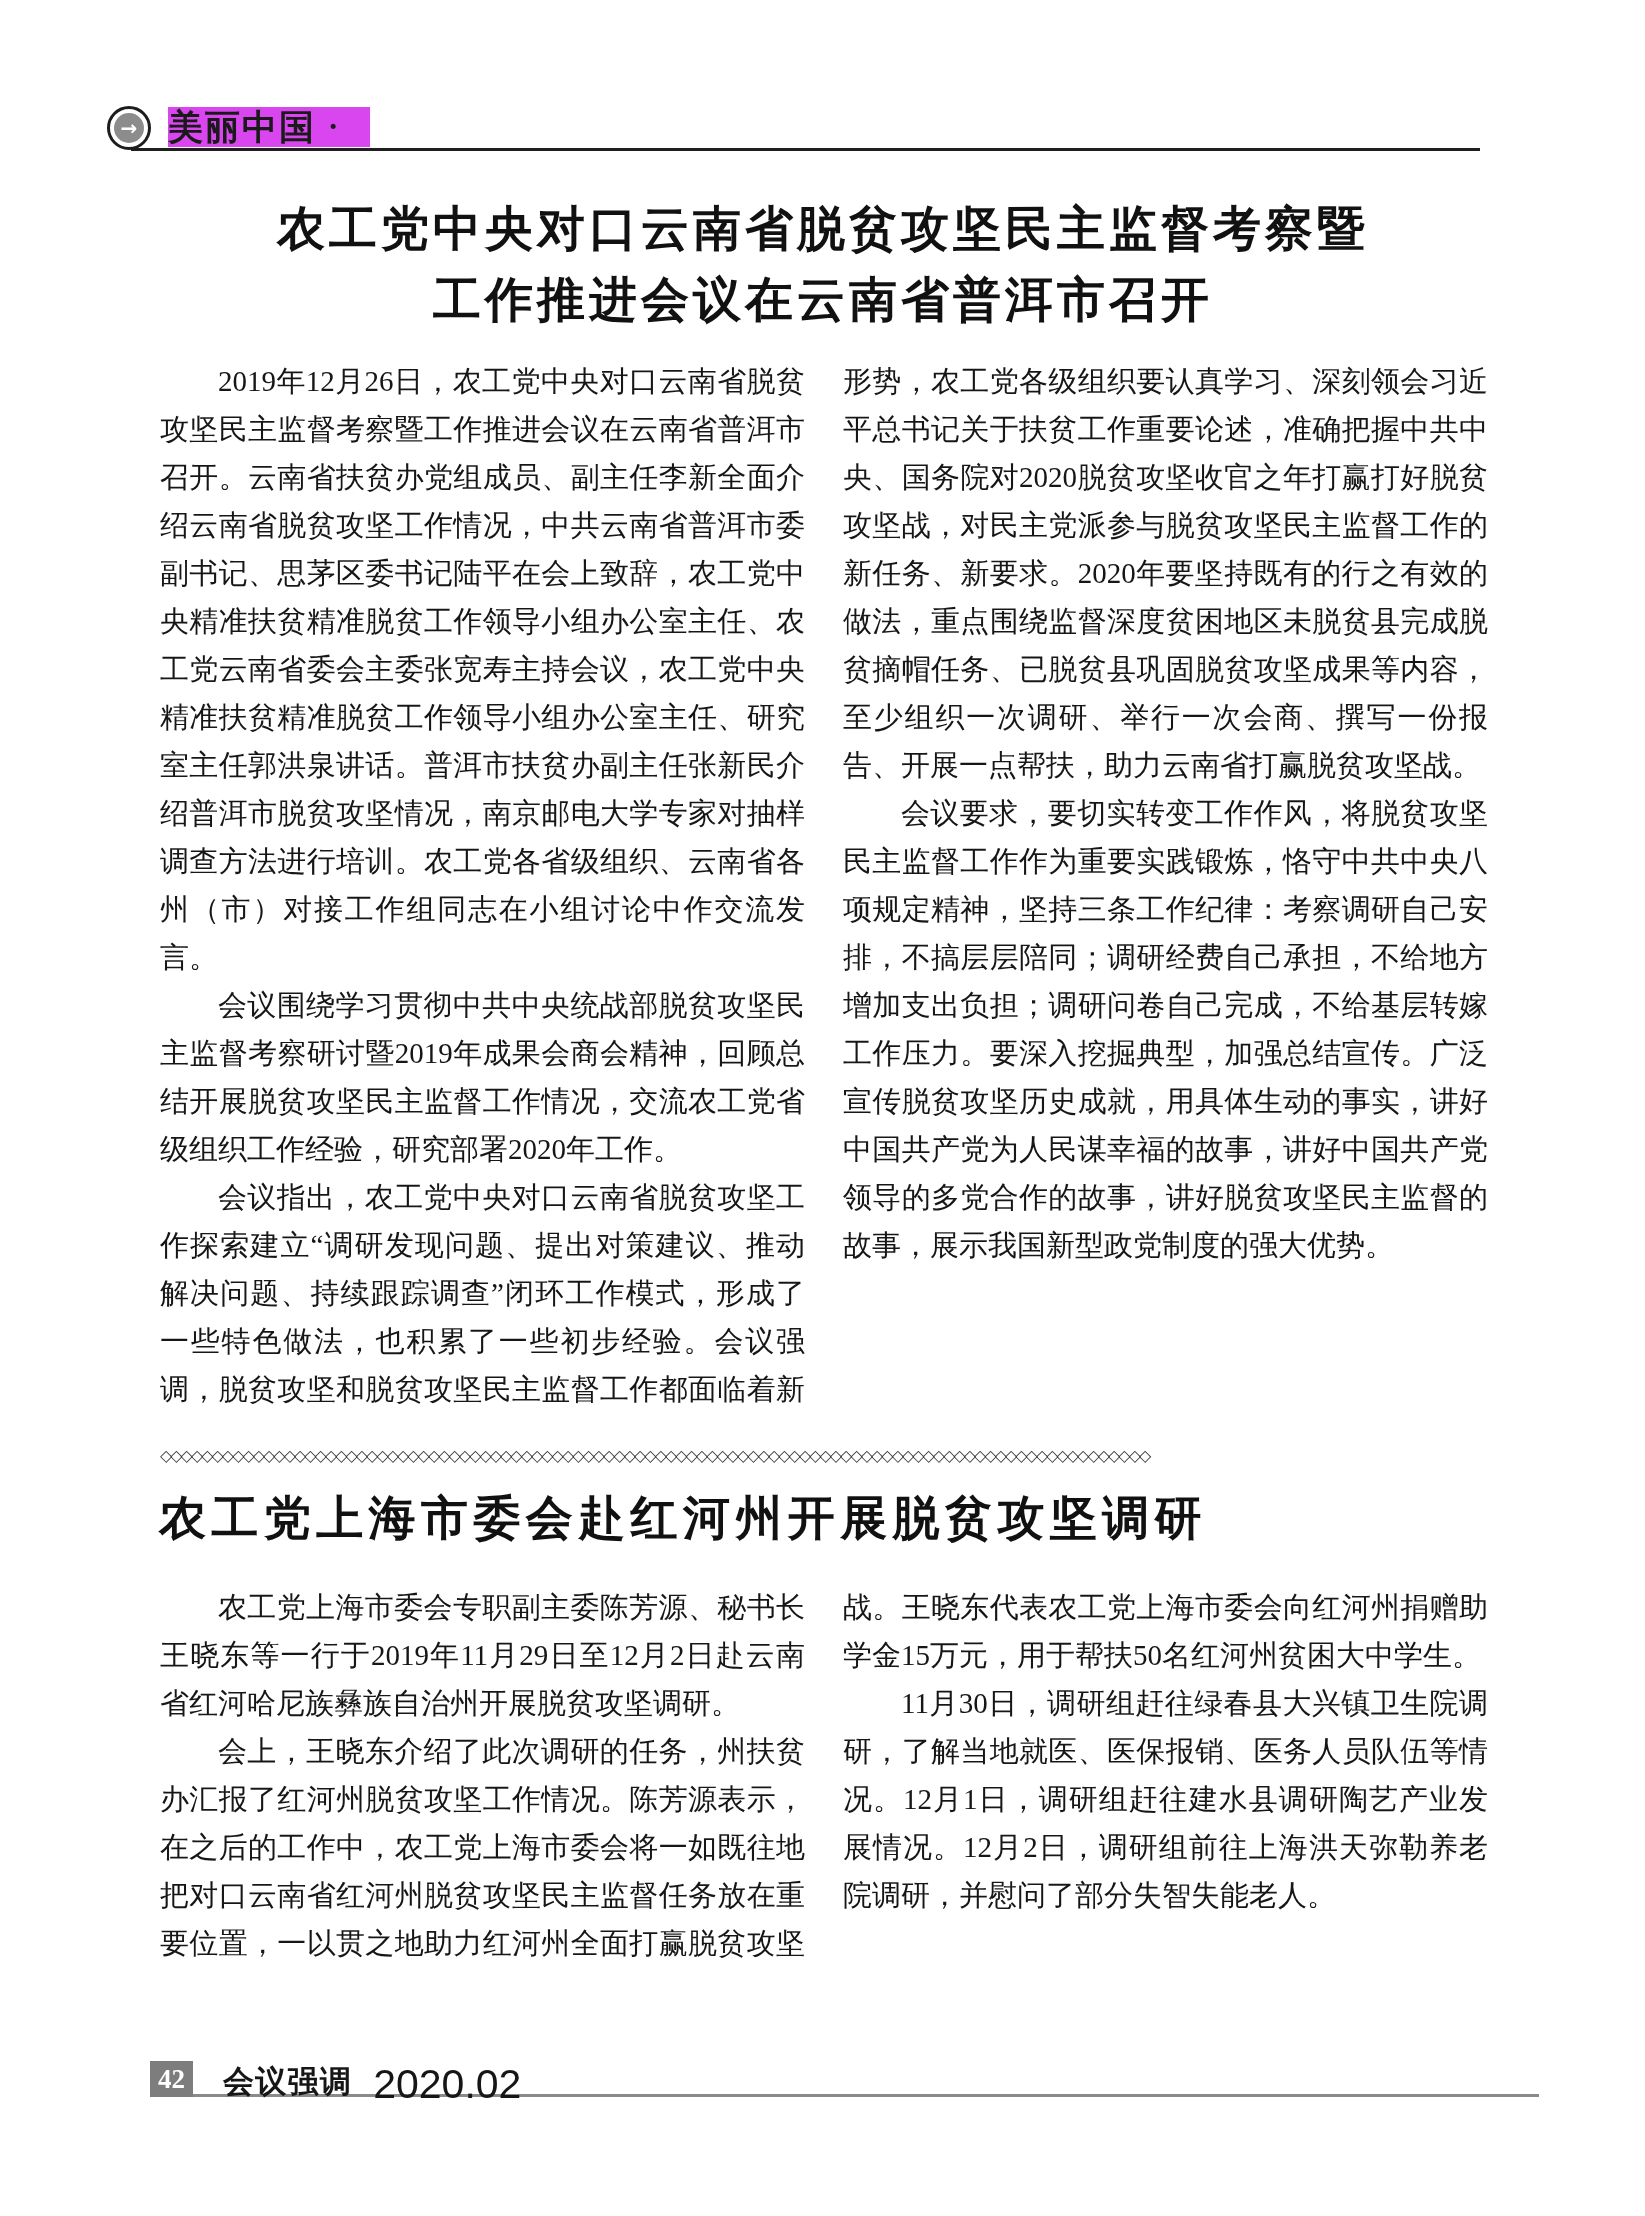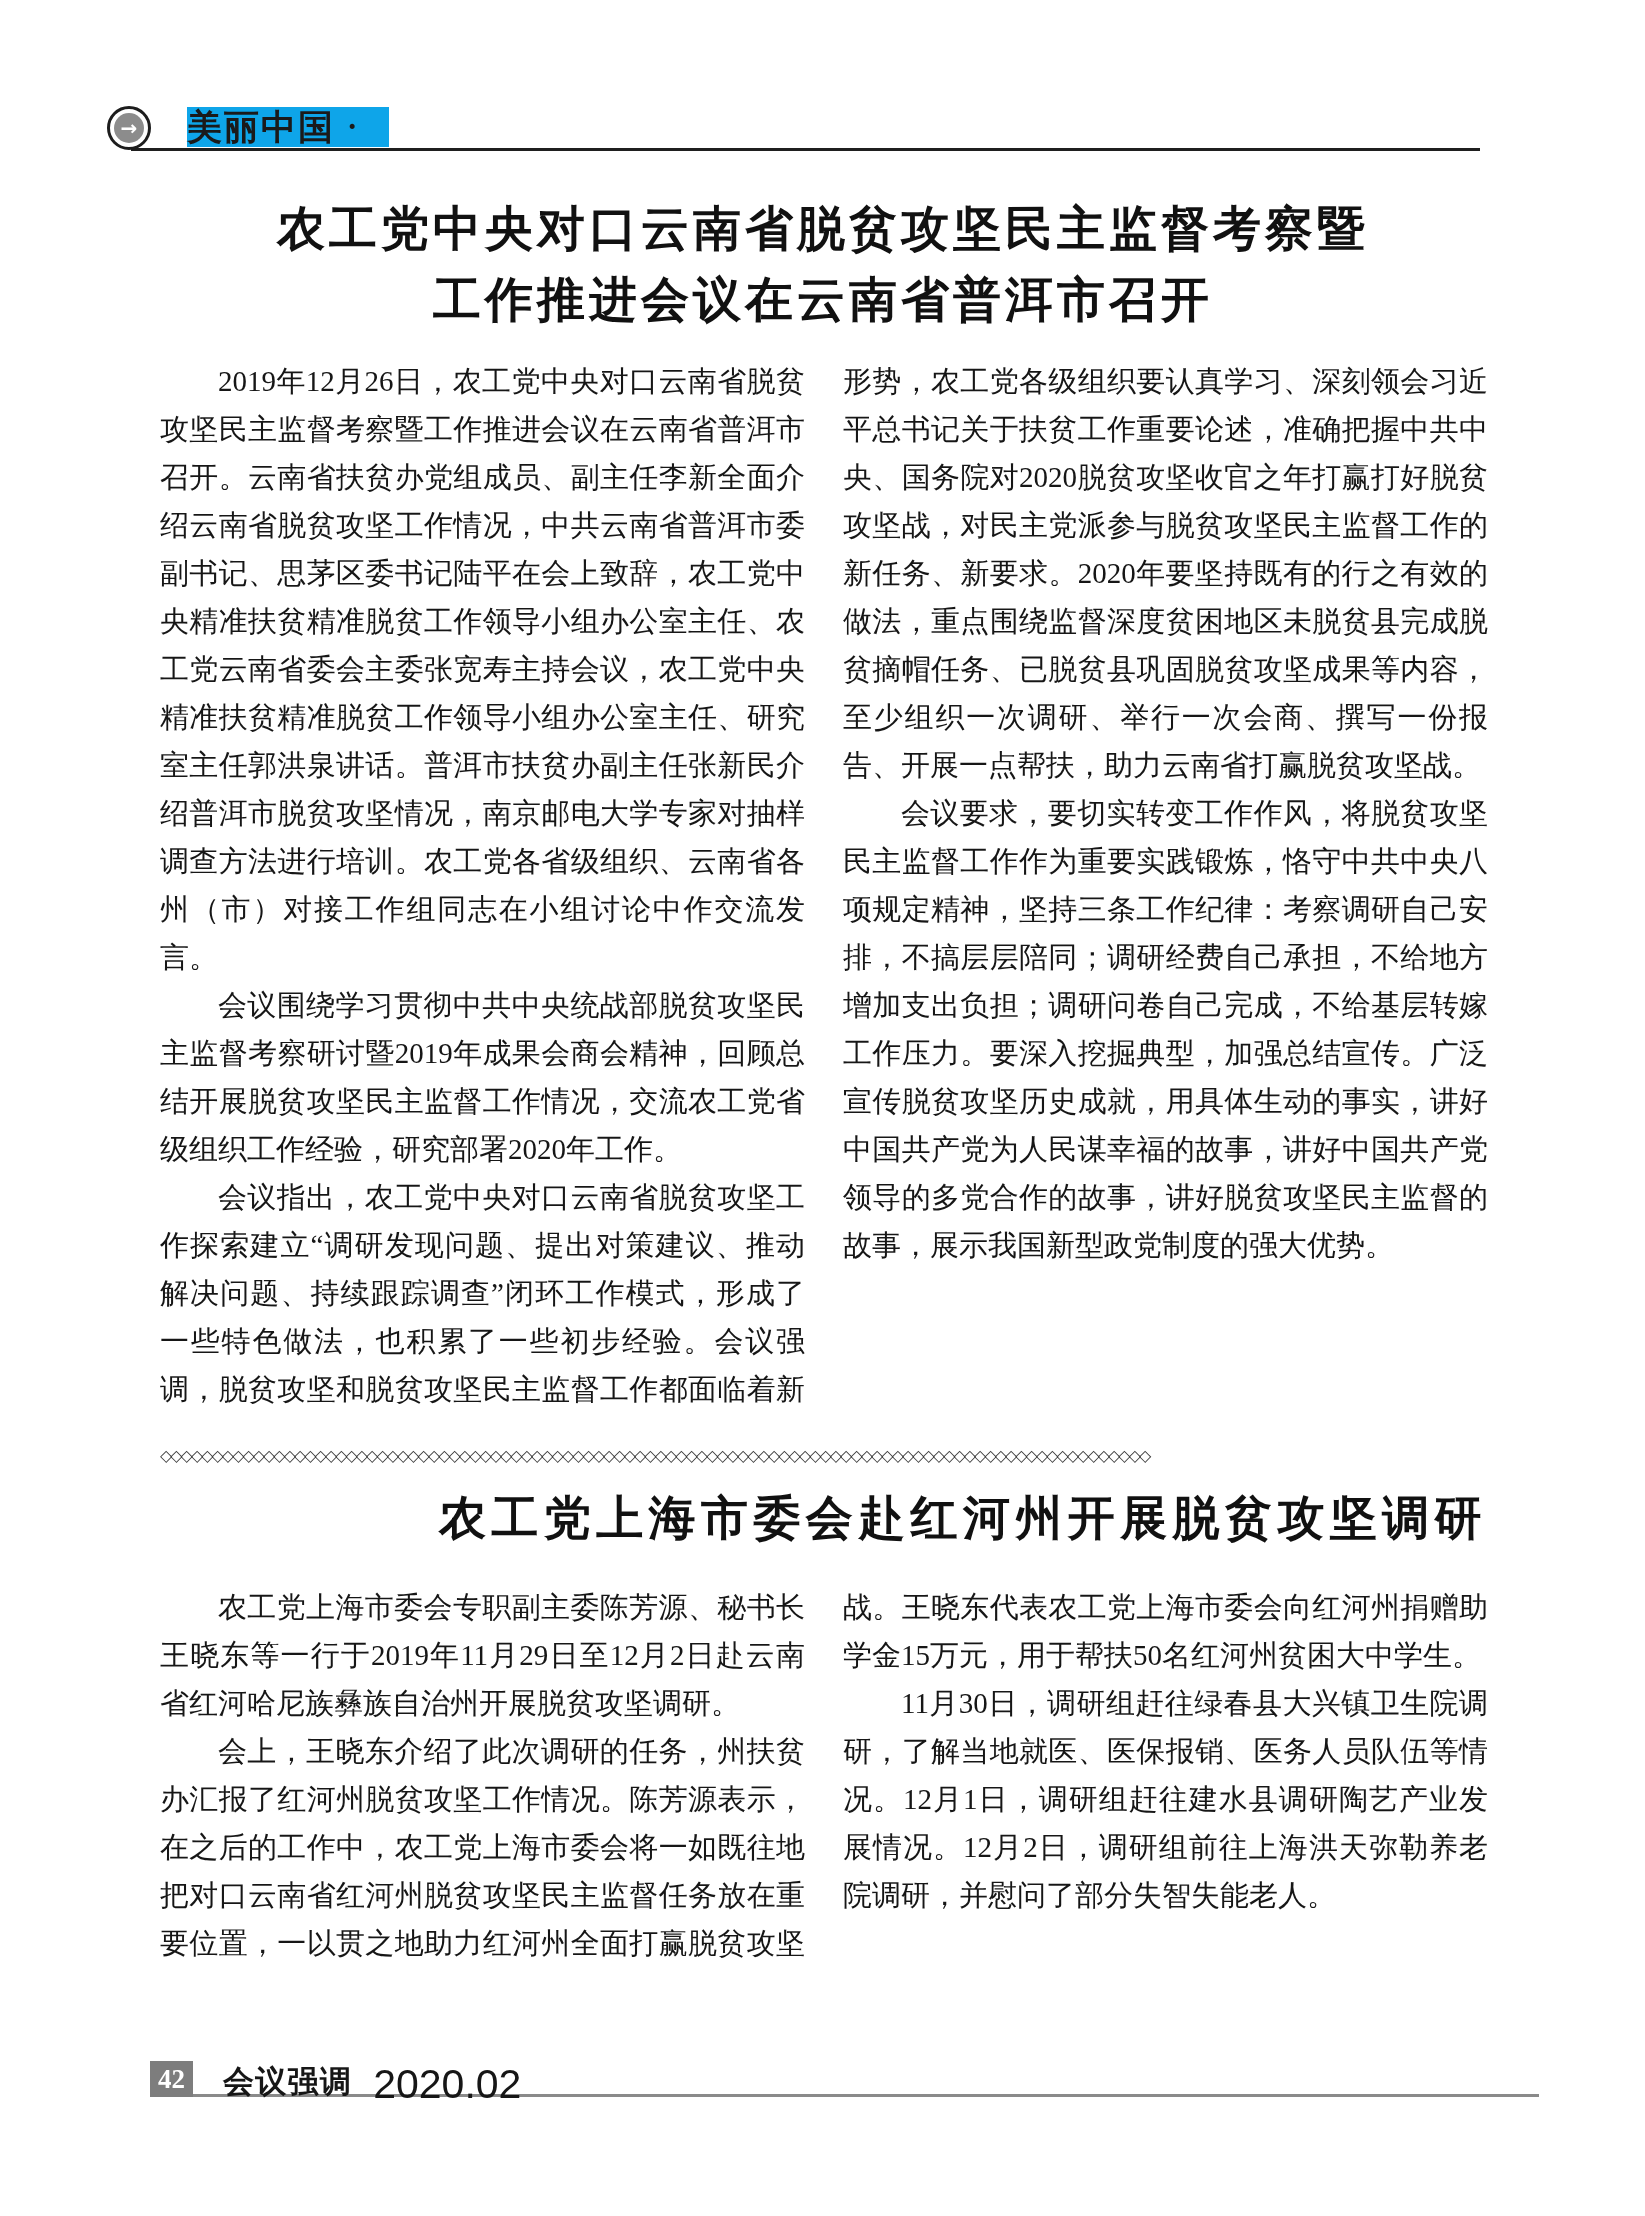--- a/index.html
+++ b/index.html
@@ -24,22 +24,22 @@
     background:#8c8c8c;color:#ffffff;
     display:flex;align-items:center;justify-content:center;
     font-family:"DejaVu Sans","Liberation Sans",sans-serif;
     font-size:20px;font-weight:bold;line-height:1;
   }
   .header-rule{
     position:absolute;left:131px;top:148px;
     width:1349px;height:3.4px;background:#1f1f1f;z-index:1;
   }
   .header-text{
-    position:absolute;left:187px;top:107px;height:40px;
-    display:flex;align-items:center;z-index:2;background:#0ea5e9;
+    position:absolute;left:168px;top:107px;height:40px;
+    display:flex;align-items:center;z-index:2;background:#d946ef;
     padding-right:20px;
     white-space:nowrap;
   }
   .header-section{
     font-family:"Liberation Sans","DejaVu Sans",sans-serif;
     font-weight:900;font-size:35px;letter-spacing:2px;color:#1a1a1a;
   }
   .header-sep{
     font-size:31px;font-weight:bold;margin:0 12px;color:#1a1a1a;
   }
@@ -67,21 +67,21 @@
   
   .diamond-divider{
     position:absolute;left:160px;top:1446px;width:1328px;height:20px;
     font-size:16px;line-height:20px;letter-spacing:-2px;
     color:#3a3a3a;overflow:hidden;white-space:nowrap;
     font-family:"DejaVu Sans","Liberation Sans",sans-serif;
   }
   
   .title2{
     position:absolute;left:159px;top:1486px;width:1328px;
-    text-align:right;
+    text-align:left;
     font-family:"Liberation Sans","DejaVu Sans",sans-serif;
     font-weight:900;font-size:47px;line-height:64px;letter-spacing:5.4px;
     color:#111111;
   }
   .article2-body{top:1583px;height:438px;}
   
   .footer{
     position:absolute;left:150px;top:2061px;height:36px;
     display:flex;z-index:2;
   }

